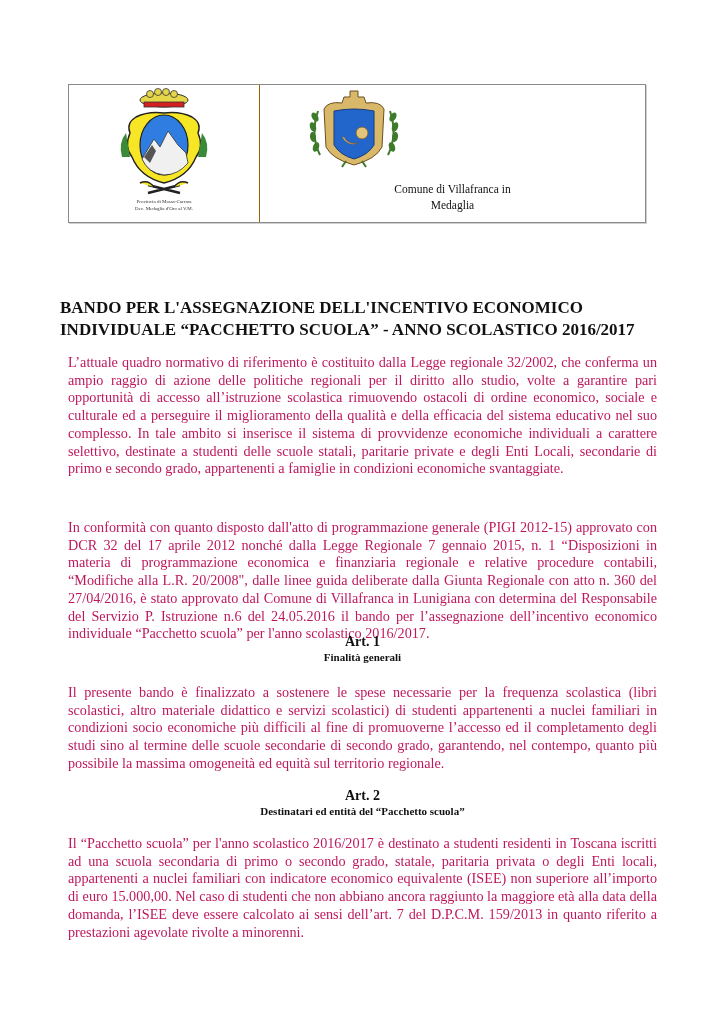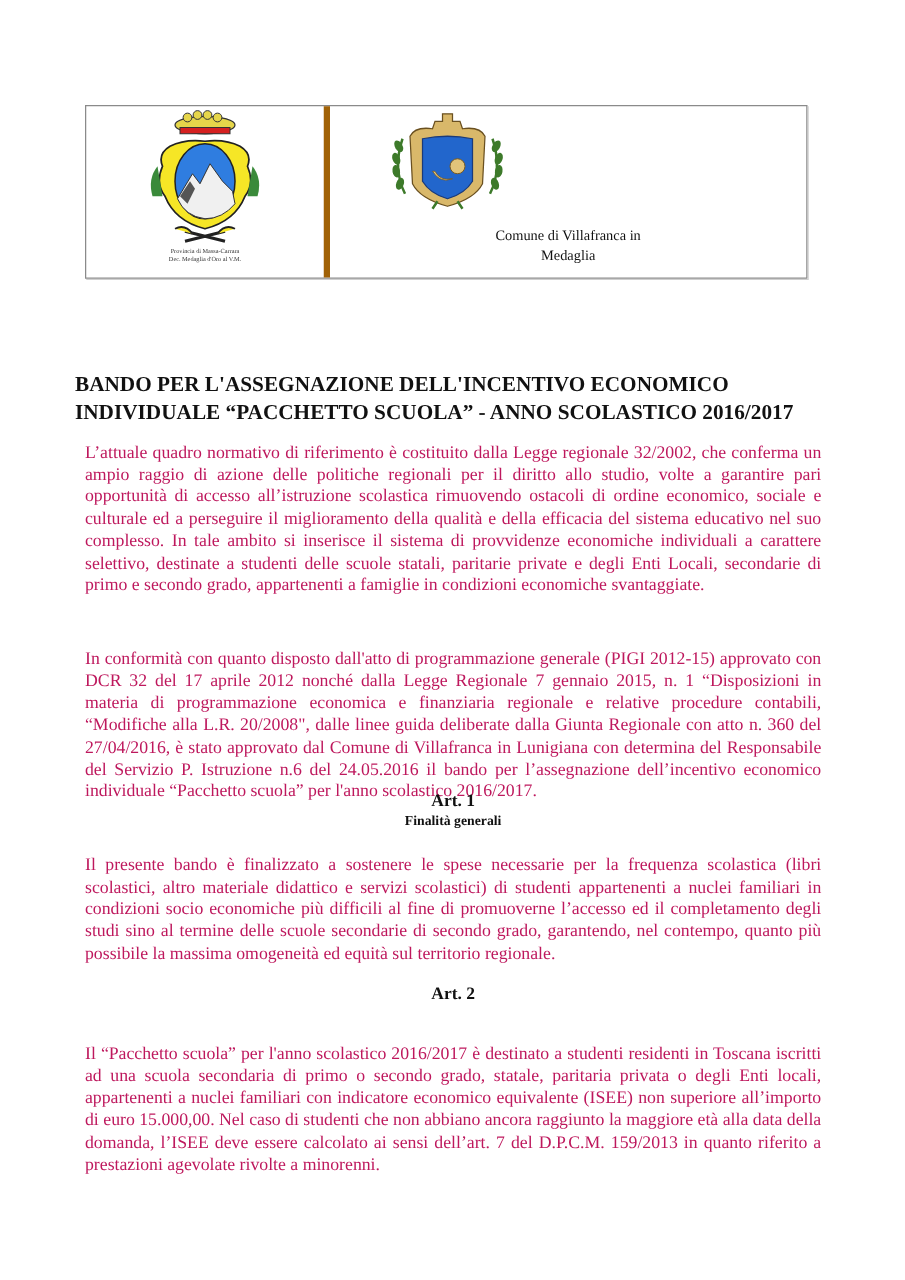--- a/index.html
+++ b/index.html
@@ -5,21 +5,21 @@
   * { margin: 0; padding: 0; box-sizing: border-box; }
   html, body { width: 724px; height: 1024px; background: #ffffff; overflow: hidden; }
   body { font-family: "Liberation Serif", "DejaVu Serif", serif; color: #111; position: relative; }
 
   .header-table {
     position: absolute; left: 68px; top: 84px; width: 578px; height: 139px;
     border: 1px solid #8a8a8a; display: flex;
     box-shadow: 1px 1px 0 #cfcfcf;
   }
   .cell { position: relative; height: 100%; }
-  .cell + .cell { border-left: 5px solid #a16207; }
+  .cell + .cell { border-left: 1px solid #a16207; }
   .cell-1 { width: 194px; }
   .cell-2 { width: 190px; }
   .cell-3 { flex: 1; }
 
   .rt-text {
     position: absolute; left: 56px; top: 8px;
     font-family: "Liberation Serif", serif; font-weight: bold;
     font-size: 15px; line-height: 15px; letter-spacing: -0.8px; color: #111;
     transform: scaleX(0.85); transform-origin: left top;
   }
@@ -123,14 +123,15 @@
 <p class="para p2">In conformità con quanto disposto dall'atto di programmazione generale (PIGI 2012-15) approvato con DCR 32 del 17 aprile 2012  nonché dalla Legge Regionale 7 gennaio 2015, n. 1 “Disposizioni in materia di programmazione economica e finanziaria regionale e relative procedure contabili, “Modifiche alla L.R. 20/2008", dalle linee guida deliberate dalla Giunta Regionale con atto n. 360 del 27/04/2016, è stato approvato dal Comune di Villafranca in Lunigiana con determina del Responsabile del Servizio P. Istruzione n.6 del 24.05.2016 il bando per l’assegnazione dell’incentivo economico individuale “Pacchetto scuola” per l'anno scolastico 2016/2017.</p>
 
 <div class="art-head a1">
   <div class="art-num">Art. 1</div>
   <div class="art-sub">Finalità generali</div>
 </div>
 <p class="para p3">Il presente bando è finalizzato a sostenere le spese necessarie per la frequenza scolastica (libri scolastici, altro materiale didattico e servizi scolastici) di studenti appartenenti a nuclei familiari in condizioni socio economiche più difficili al fine di  promuoverne l’accesso ed il completamento degli studi sino al termine delle scuole secondarie di secondo grado, garantendo, nel contempo, quanto più possibile la massima omogeneità ed equità sul territorio regionale.</p>
 
 <div class="art-head a2">
   <div class="art-num">Art. 2</div>
+  <div class="art-sub">Destinatari ed entità del “Pacchetto scuola”</div>
 </div>
 <p class="para p4">Il “Pacchetto scuola” per l'anno scolastico 2016/2017 è destinato a studenti residenti in Toscana iscritti ad una scuola secondaria di primo o secondo grado, statale, paritaria privata o degli Enti locali, appartenenti a nuclei familiari con indicatore economico equivalente (ISEE) non superiore all’importo di euro 15.000,00. Nel caso di studenti che non abbiano ancora raggiunto la maggiore età alla data della domanda, l’ISEE deve essere calcolato ai sensi dell’art. 7 del D.P.C.M. 159/2013 in quanto riferito a prestazioni agevolate rivolte a minorenni.</p>
 
 </body></html>

